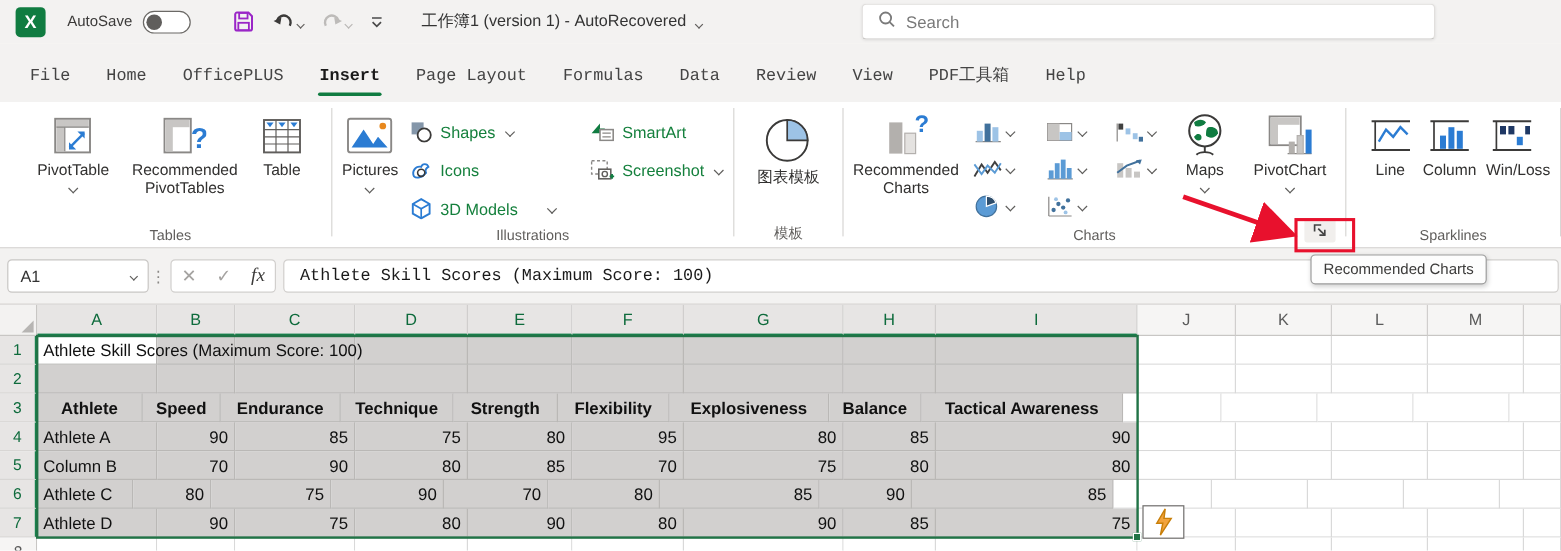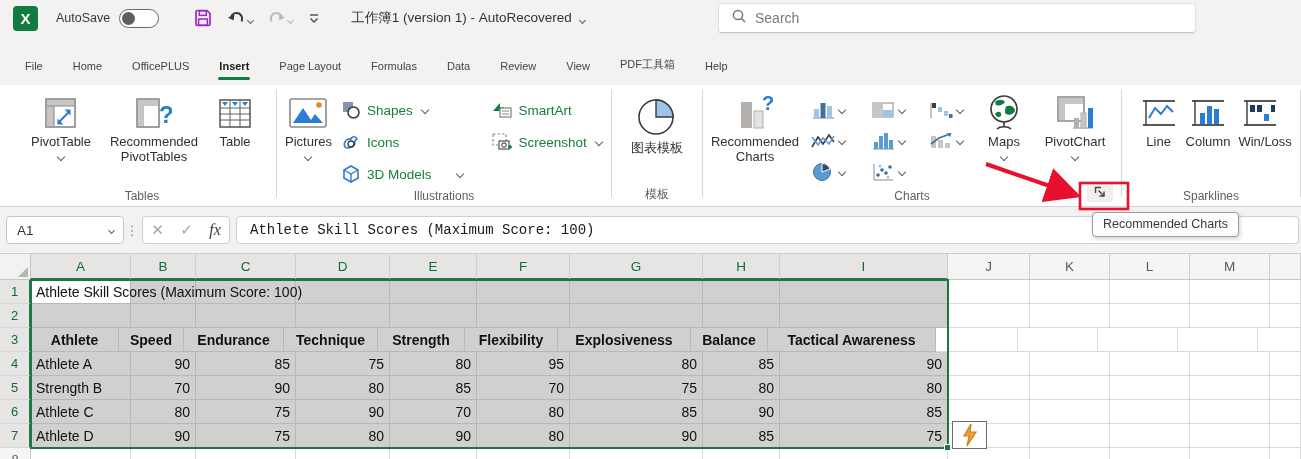--- a/index.html
+++ b/index.html
@@ -24,21 +24,21 @@
   .searchbox { position:absolute; left:718px; top:3px; width:478px; height:30px; background:#fff;
     border:1px solid #e1dfdd; border-bottom-color:#c8c6c4; border-radius:4px; display:flex; align-items:center;
     box-shadow:0 1px 2px rgba(0,0,0,.06); }
   .searchbox input { border:none; outline:none; flex:1; font-size:14px; color:#333; background:transparent;
     font-family:"Liberation Sans",sans-serif; }
   .searchbox input::placeholder { color:#7a7a7a; }
   .sicon { margin:0 8px 0 12px; }
 
   
   .tabsrow { height:49px; background:#f3f2f1; display:flex; align-items:flex-end; padding:0 10px 7px 10px; }
-  .rtab { font-size:11px; color:#444; padding:4px 15px 6px 15px; position:relative; cursor:default; white-space:nowrap; }
+  .rtab { font-size:14px; color:#444; padding:4px 15px 6px 15px; position:relative; cursor:default; white-space:nowrap;font-family:Liberation Mono, monospace; }
   .rtab.active { color:#1a1a1a; font-weight:bold; }
   .rtab.active::after { content:""; position:absolute; left:14px; right:14px; bottom:-2px; height:3px; background:#107c41; border-radius:2px; }
 
   
   .ribbon { height:122px; background:#fff; border-bottom:1px solid #d4d2d0; display:flex; padding-left:8px; position:relative; }
   .rgrp { position:relative; padding-top:5px; }
   .rrow { display:flex; justify-content:center; }
   .glabel { position:absolute; bottom:3px; left:0; right:0; text-align:center; font-size:12px; color:#605e5c; }
   .gsep { width:1px; background:#d8d6d4; margin:5px 0 9px 0; }
   .bigbtn { display:flex; flex-direction:column; align-items:center; padding:3px 4px; }
@@ -645,21 +645,21 @@
         </div>
         <div class="cell" style="width: 82px;"></div>
         <div class="cell" style="width: 80px;"></div>
         <div class="cell" style="width: 80px;"></div>
         <div class="cell" style="width: 80px;"></div>
         <div class="cell" style="flex: 1 1 0%;"></div>
       </div>
       <div class="srow">
         <div class="rhead sel">5</div>
         <div class="cell gsel txt" style="width: 100px;">
-          <span>Strength B</span>
+          <span>Column B</span>
         </div>
         <div class="cell gsel num" style="width: 65px;">
           <span>70</span>
         </div>
         <div class="cell gsel num" style="width: 100px;">
           <span>90</span>
         </div>
         <div class="cell gsel num" style="width: 94px;">
           <span>80</span>
         </div>
@@ -679,21 +679,21 @@
           <span>80</span>
         </div>
         <div class="cell" style="width: 82px;"></div>
         <div class="cell" style="width: 80px;"></div>
         <div class="cell" style="width: 80px;"></div>
         <div class="cell" style="width: 80px;"></div>
         <div class="cell" style="flex: 1 1 0%;"></div>
       </div>
       <div class="srow">
         <div class="rhead sel">6</div>
-        <div class="cell gsel txt" style="width: 100px; align-items: center;">
+        <div class="cell gsel txt" style="width: 80px; align-items: center;">
           <span>Athlete C</span>
         </div>
         <div class="cell gsel num" style="width: 65px;">
           <span>80</span>
         </div>
         <div class="cell gsel num" style="width: 100px;">
           <span>75</span>
         </div>
         <div class="cell gsel num" style="width: 94px;">
           <span>90</span>

